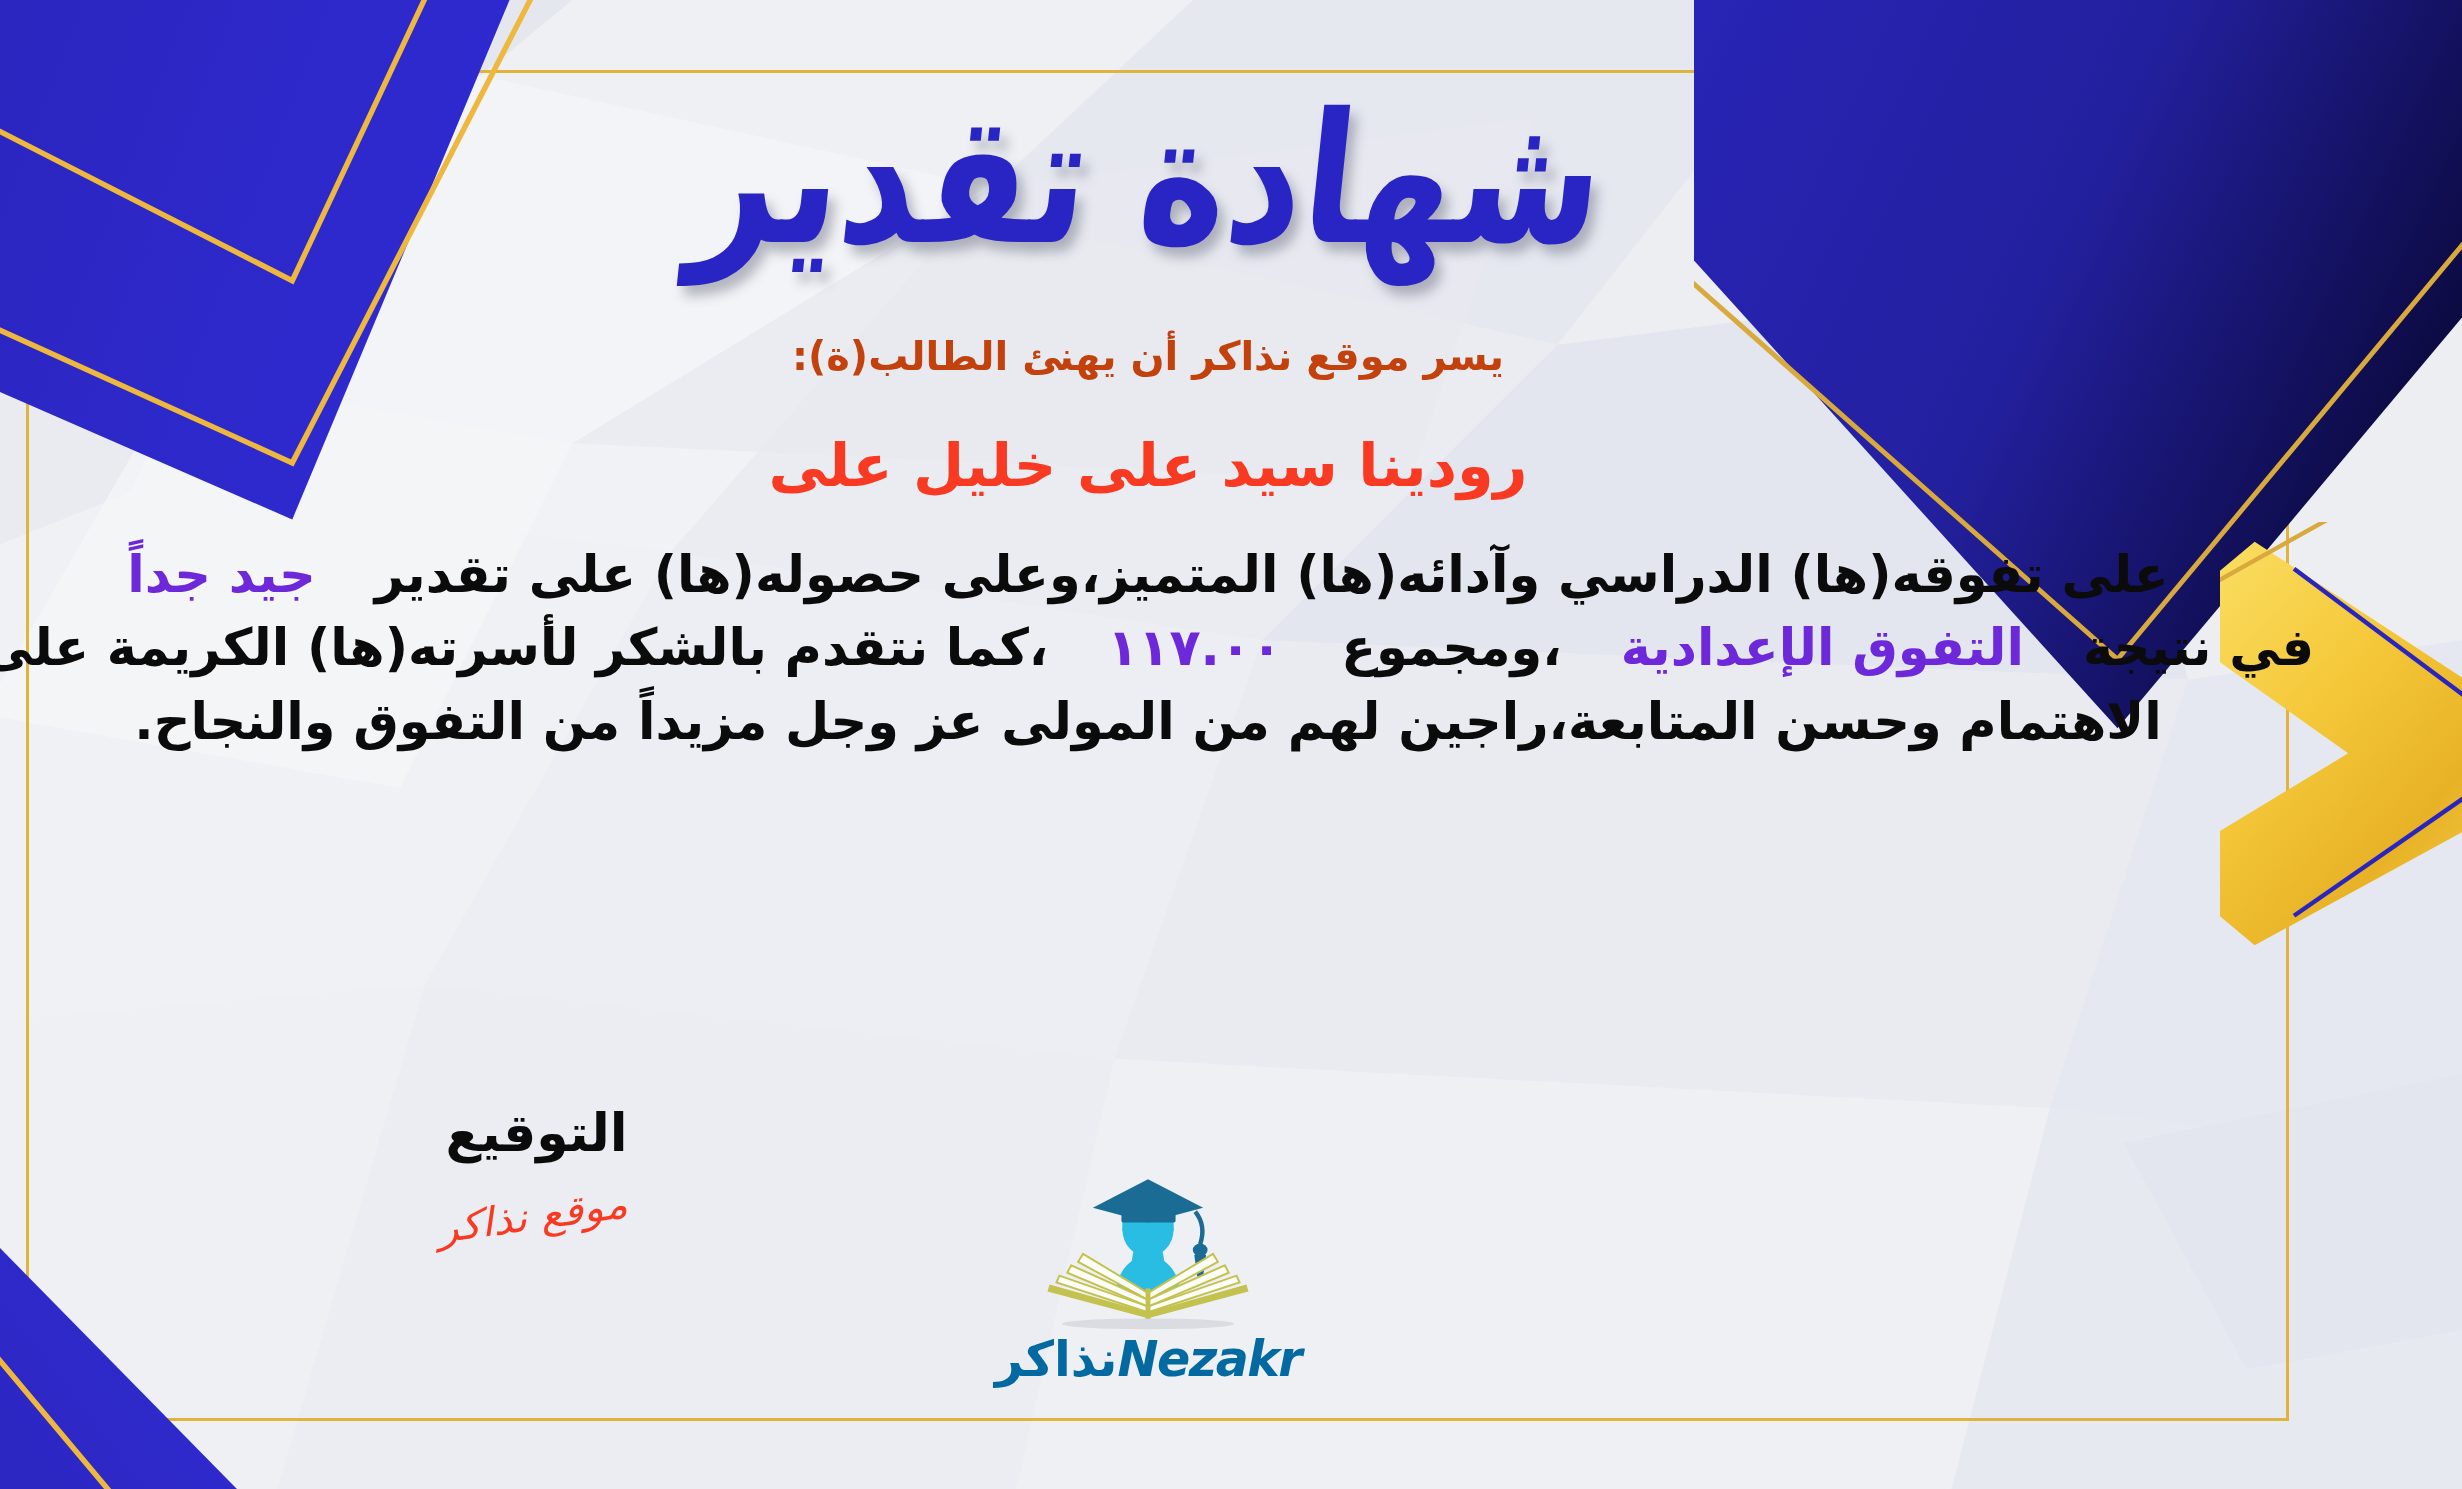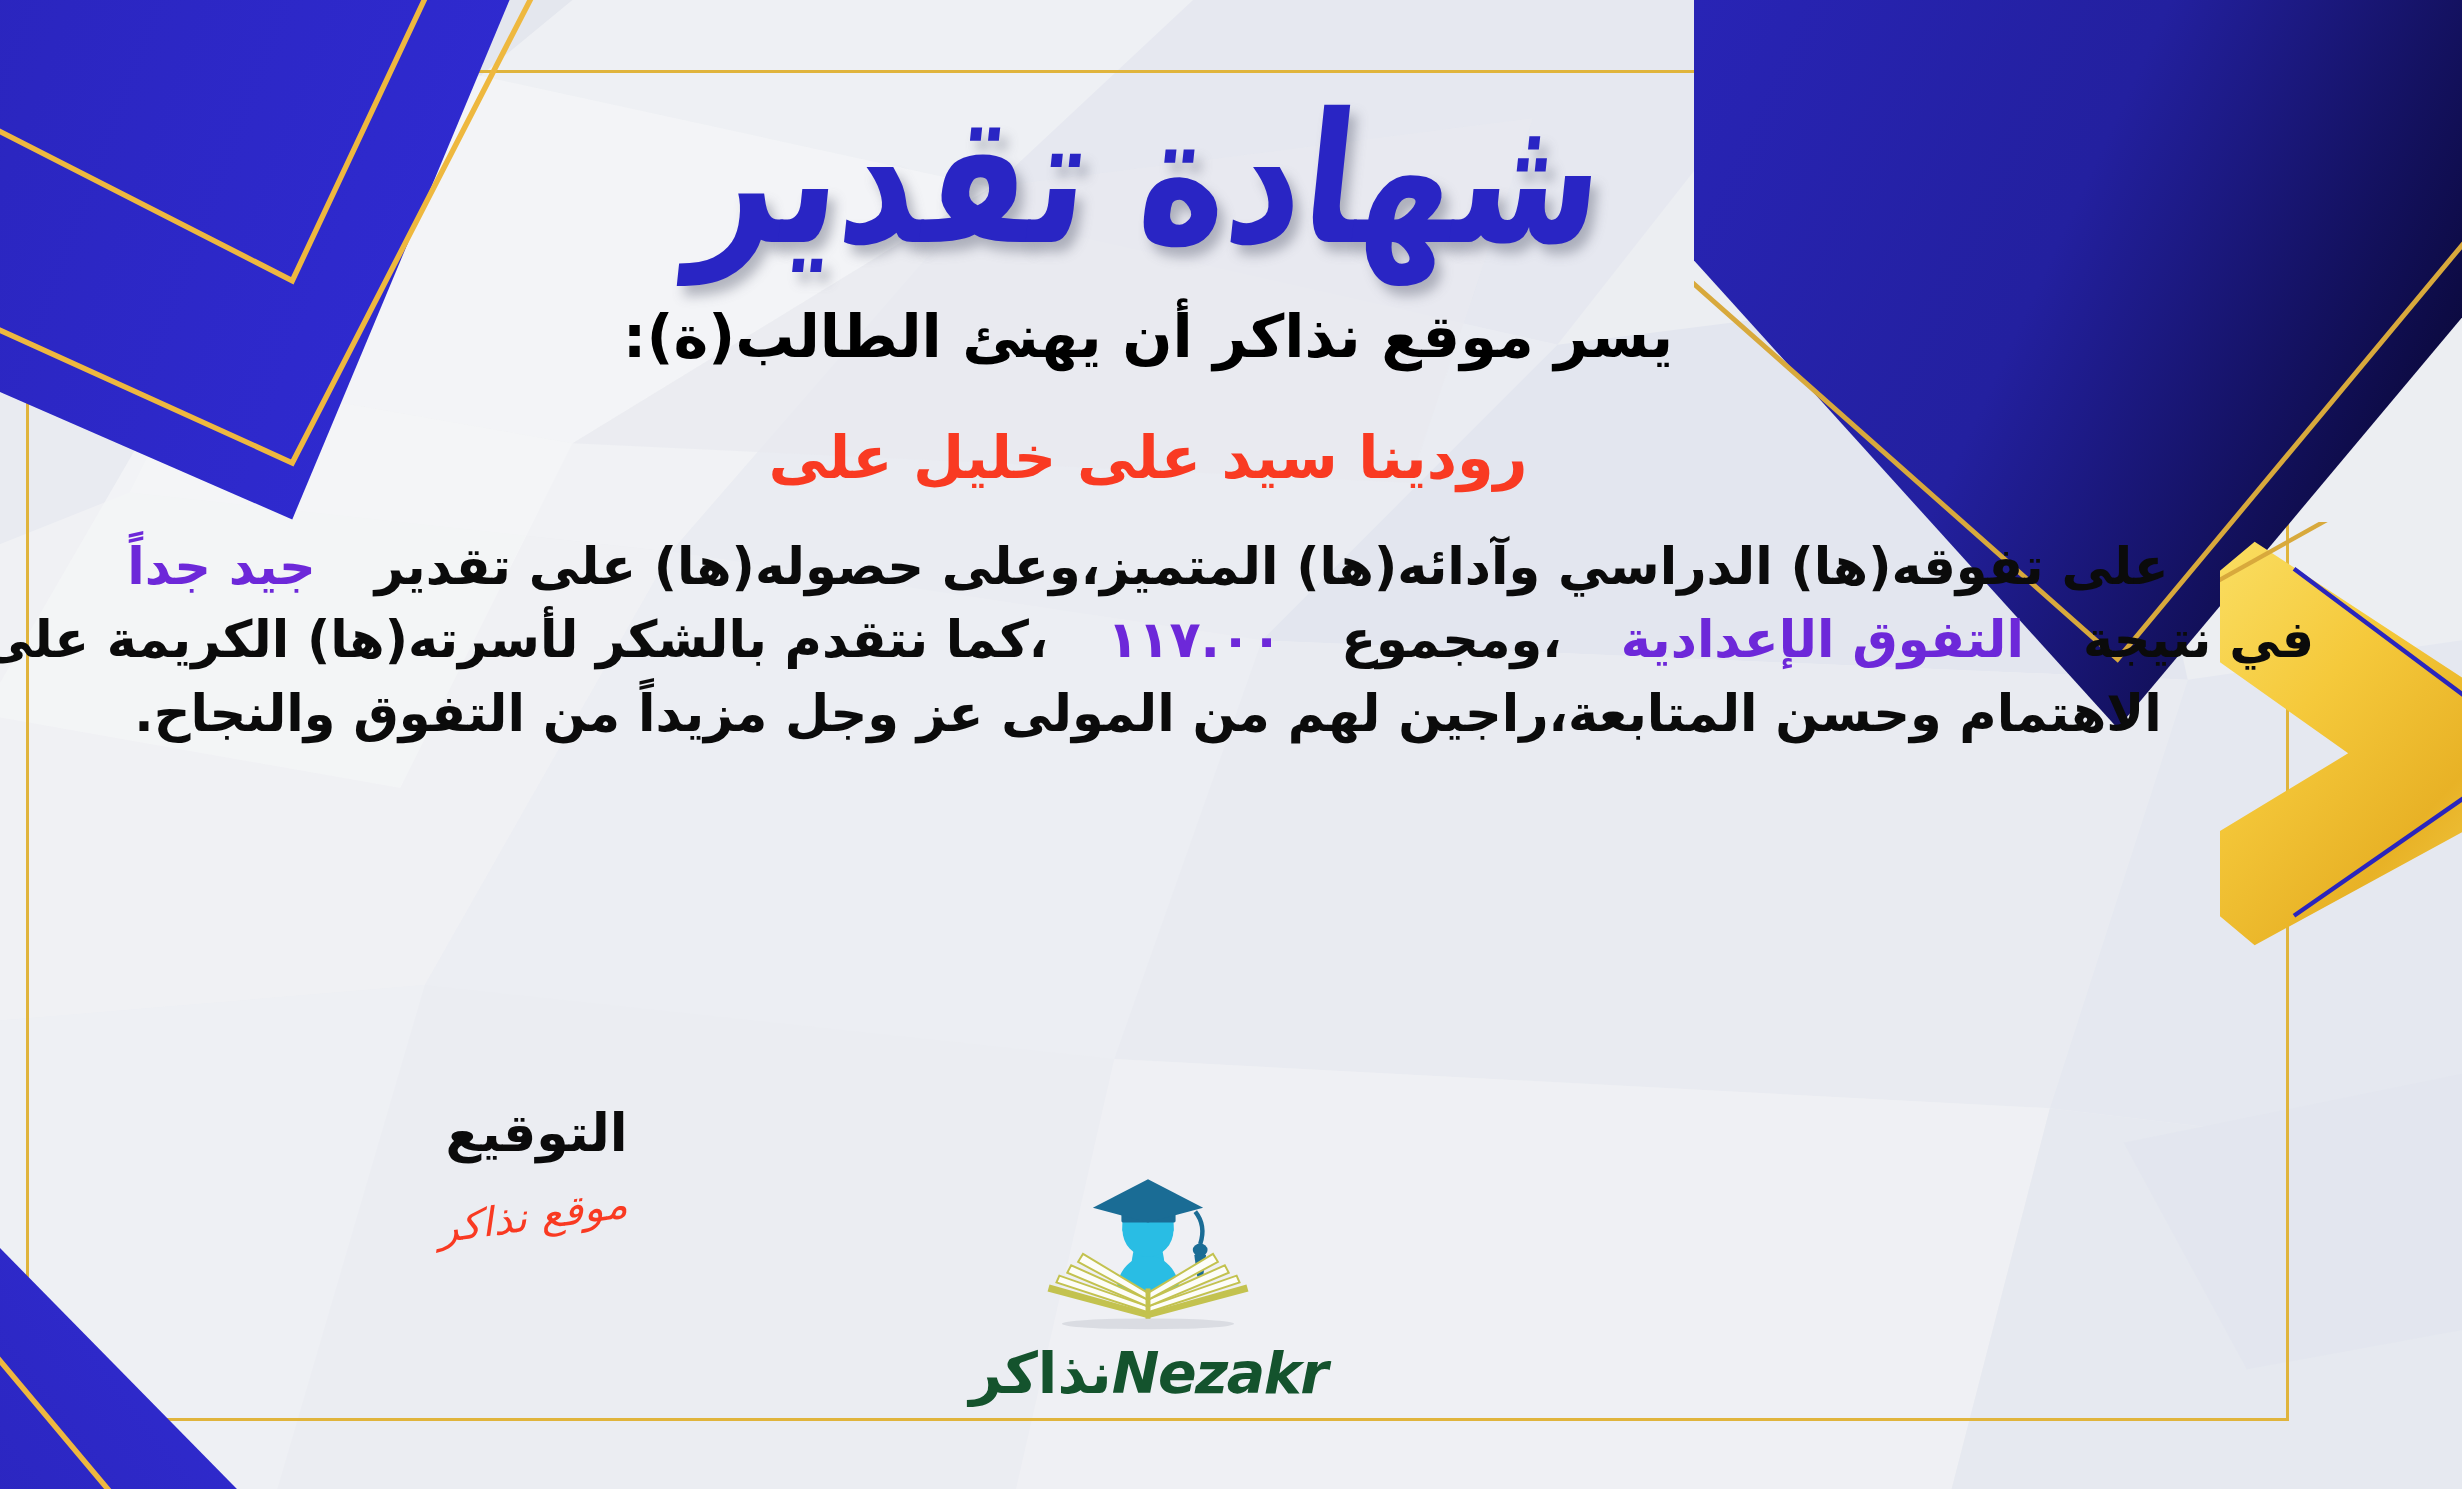--- a/index.html
+++ b/index.html
@@ -68,25 +68,25 @@
     color: #2925c4;
     letter-spacing: -3px;
     line-height: 1;
     transform: skewX(-6deg) scaleY(1.22);
     text-shadow: 7.9px 7.9px 10.8px rgba(90,95,115,0.42);
     white-space: nowrap;
   }
 
   
   .greeting {
-    font-size: 59px;
-    color: #000000;
+    font-size: 40px;
+    color: #c2410c;
     font-weight: bold;
     letter-spacing: -0.5px;
-    margin-top: 16px;
+    margin-top: 47px;
     white-space: nowrap;
   }
 
   
   .student-name {
     font-size: 59px;
     color: #f93a22;
     font-weight: bold;
     letter-spacing: -0.5px;
     margin-top: 52px;
@@ -143,25 +143,25 @@
   .logo-block {
     position: absolute;
     left: 50%;
     transform: translateX(-50%);
     top: 67px;
     width: 374px;
     text-align: center;
   }
   .logo-mark { display: block; margin: 0 auto; }
   .logo-wordmark {
-    margin-top: 12px;
-    font-size: 57px;
+    margin-top: 2px;
+    font-size: 49px;
     font-weight: bold;
     font-style: italic;
-    color: #14532d;
+    color: #0369a1;
     letter-spacing: -1.5px;
     white-space: nowrap;
     line-height: 1;
   }
   .logo-wordmark .ar { font-style: normal; letter-spacing: -0.5px; }
 </style>
 </head>
 <body>
 
 <div class="certificate">

